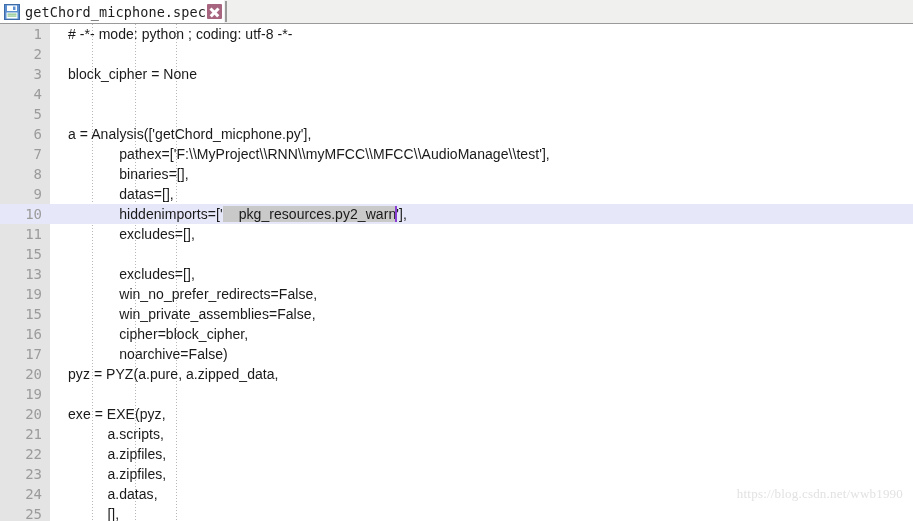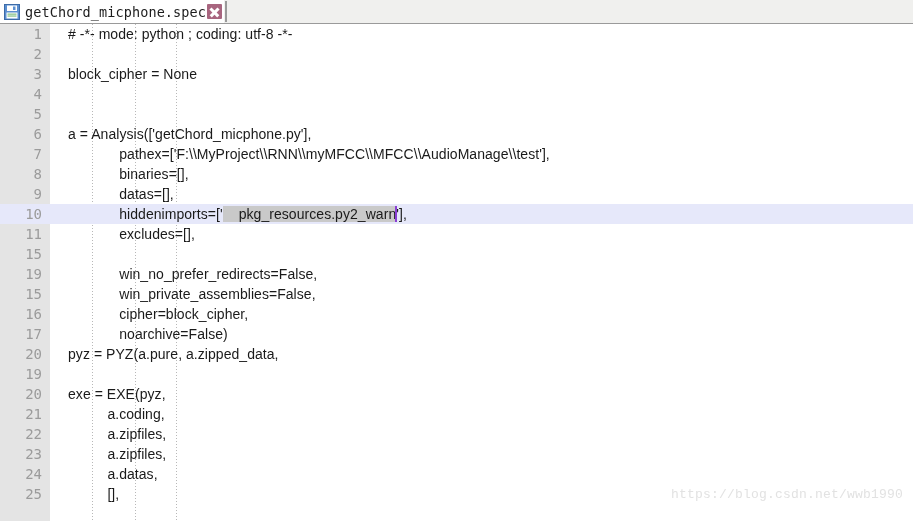--- a/index.html
+++ b/index.html
@@ -139,21 +139,21 @@
     vertical-align: -3px;
     background: #8a3fd4;
     margin: 0 -1px;
   }
 
   
   #watermark {
     position: absolute;
     right: 10px;
     bottom: 19px;
-    font-family: Liberation Mono, monospace;
+    font-family: Liberation Serif, serif;
     font-size: 13px;
     color: #e2e2e2;
     letter-spacing: 0.2px;
     white-space: nowrap;
     pointer-events: none;
   }
 </style>
 </head>
 <body>
 
@@ -189,27 +189,28 @@
       <div class="line"><span class="lnum">3</span><span class="code">block_cipher = None</span></div>
       <div class="line"><span class="lnum">4</span><span class="code"></span></div>
       <div class="line"><span class="lnum">5</span><span class="code"></span></div>
       <div class="line"><span class="lnum">6</span><span class="code">a = Analysis(['getChord_micphone.py'],</span></div>
       <div class="line"><span class="lnum">7</span><span class="code">             pathex=['F:\\MyProject\\RNN\\myMFCC\\MFCC\\AudioManage\\test'],</span></div>
       <div class="line"><span class="lnum">8</span><span class="code">             binaries=[],</span></div>
       <div class="line"><span class="lnum">9</span><span class="code">             datas=[],</span></div>
       <div class="line cur"><span class="lnum">10</span><span class="code">             hiddenimports=['<span class="sel">pkg_resources.py2_warn</span><span class="caret"></span>'],</span></div>
       <div class="line"><span class="lnum">11</span><span class="code">             excludes=[],</span></div>
       <div class="line"><span class="lnum">15</span></div>
+      <div class="line"><span class="lnum">13</span><span class="code">             excludes=[],</span></div>
       <div class="line"><span class="lnum">19</span><span class="code">             win_no_prefer_redirects=False,</span></div>
       <div class="line"><span class="lnum">15</span><span class="code">             win_private_assemblies=False,</span></div>
       <div class="line"><span class="lnum">16</span><span class="code">             cipher=block_cipher,</span></div>
       <div class="line"><span class="lnum">17</span><span class="code">             noarchive=False)</span></div>
       <div class="line"><span class="lnum">20</span><span class="code">pyz = PYZ(a.pure, a.zipped_data,</span></div>
       <div class="line"><span class="lnum">19</span></div>
       <div class="line"><span class="lnum">20</span><span class="code">exe = EXE(pyz,</span></div>
-      <div class="line"><span class="lnum">21</span><span class="code">          a.coding,</span></div>
+      <div class="line"><span class="lnum">21</span><span class="code">          a.scripts,</span></div>
       <div class="line"><span class="lnum">22</span><span class="code">          a.zipfiles,</span></div>
       <div class="line"><span class="lnum">23</span><span class="code">          a.zipfiles,</span></div>
       <div class="line"><span class="lnum">24</span><span class="code">          a.datas,</span></div>
       <div class="line"><span class="lnum">25</span><span class="code">          [],</span></div>
     </div>
   <div id="watermark">https://blog.csdn.net/wwb1990</div>
 </div>
 
 </body></html>

